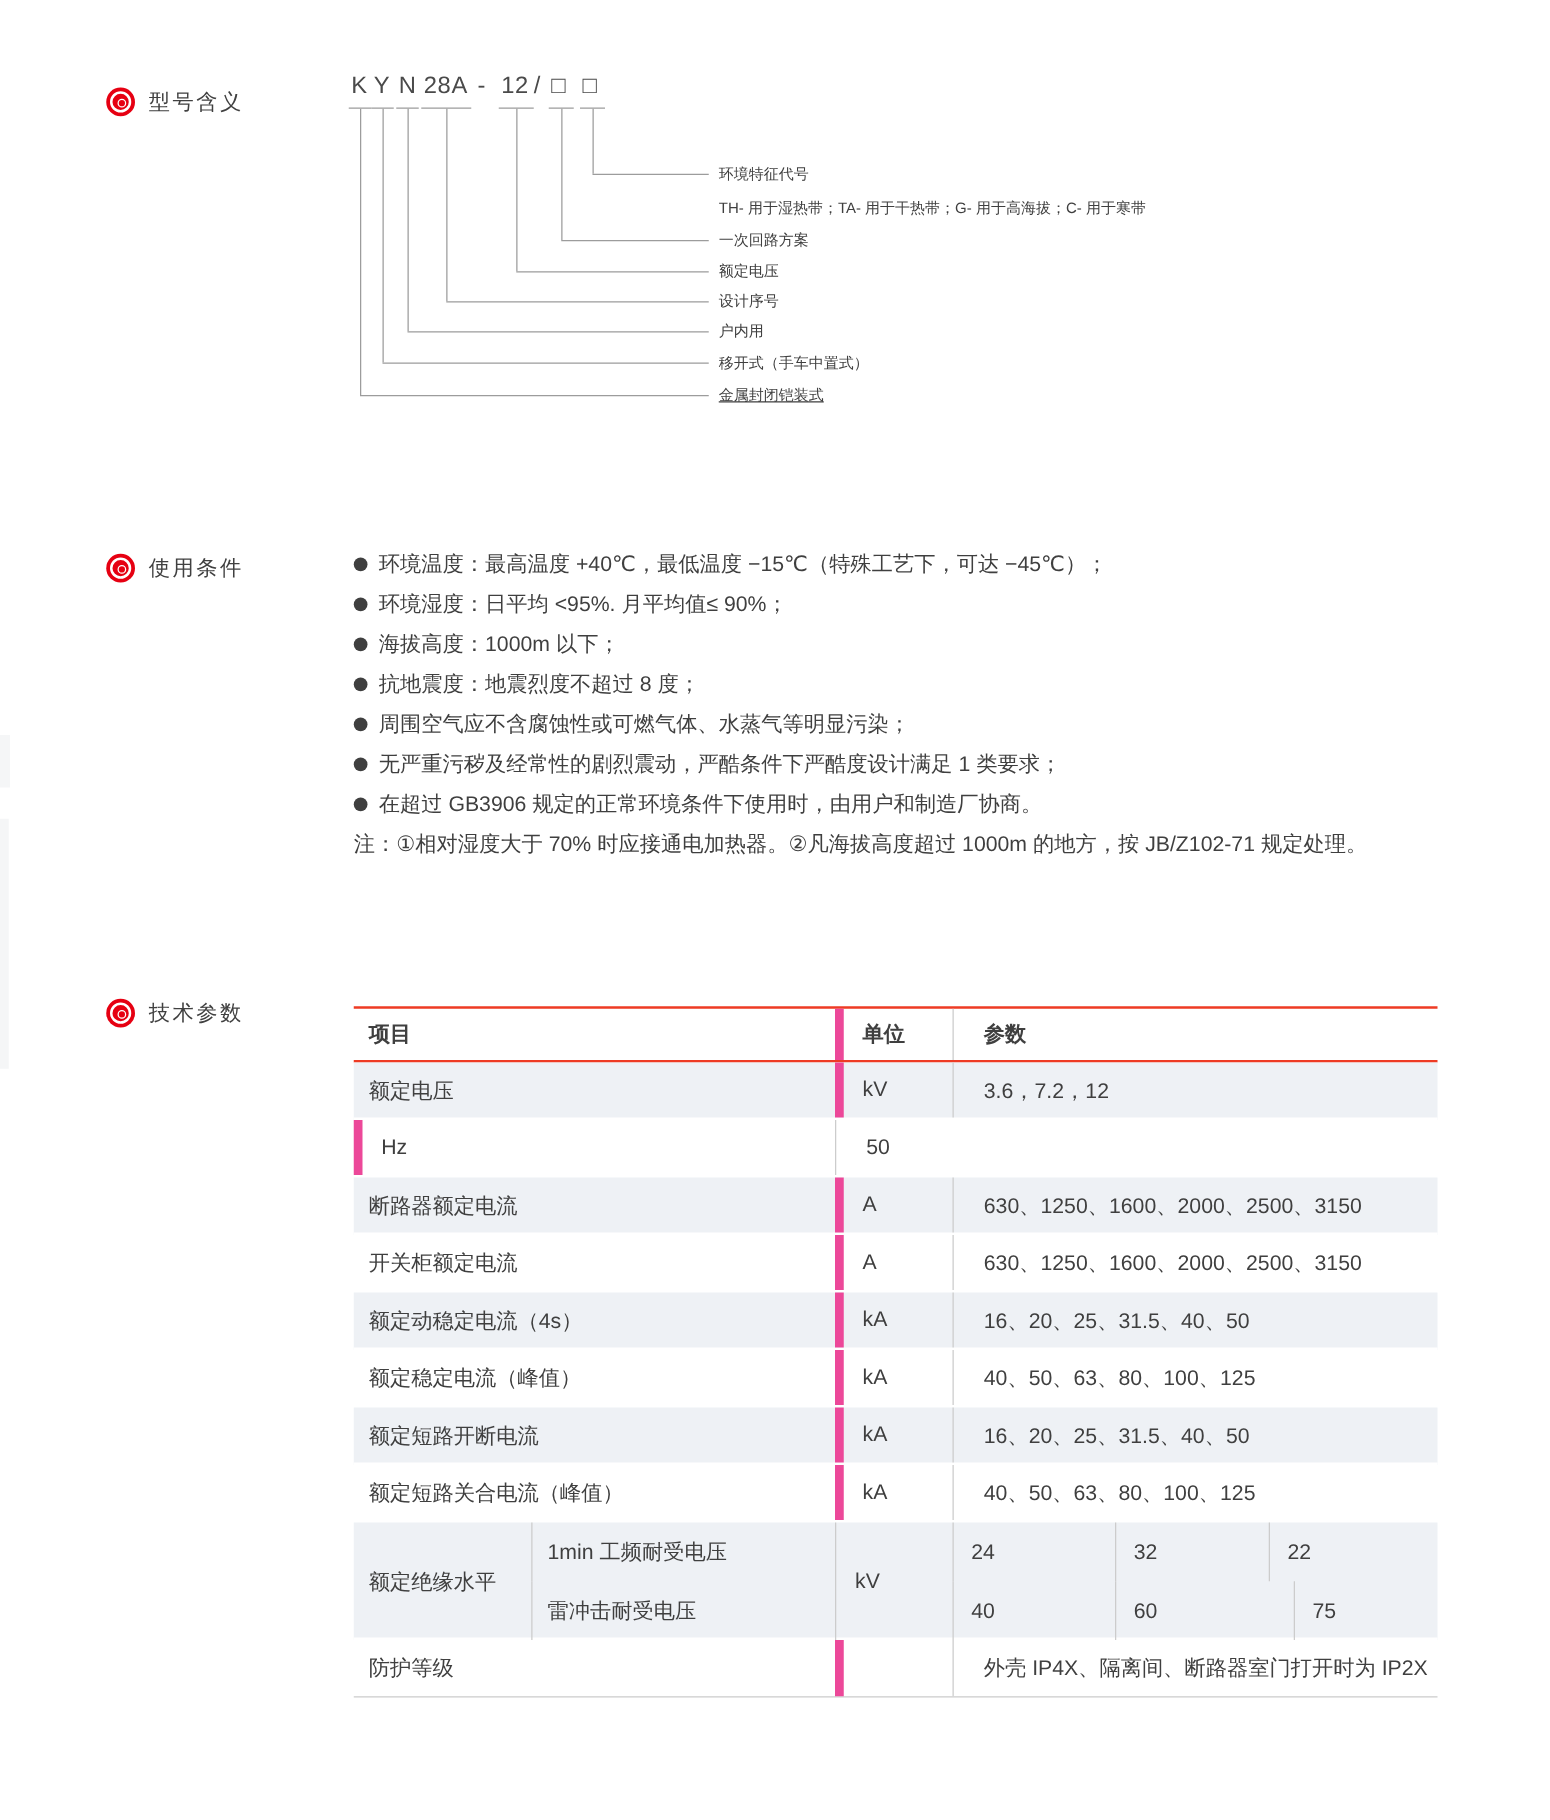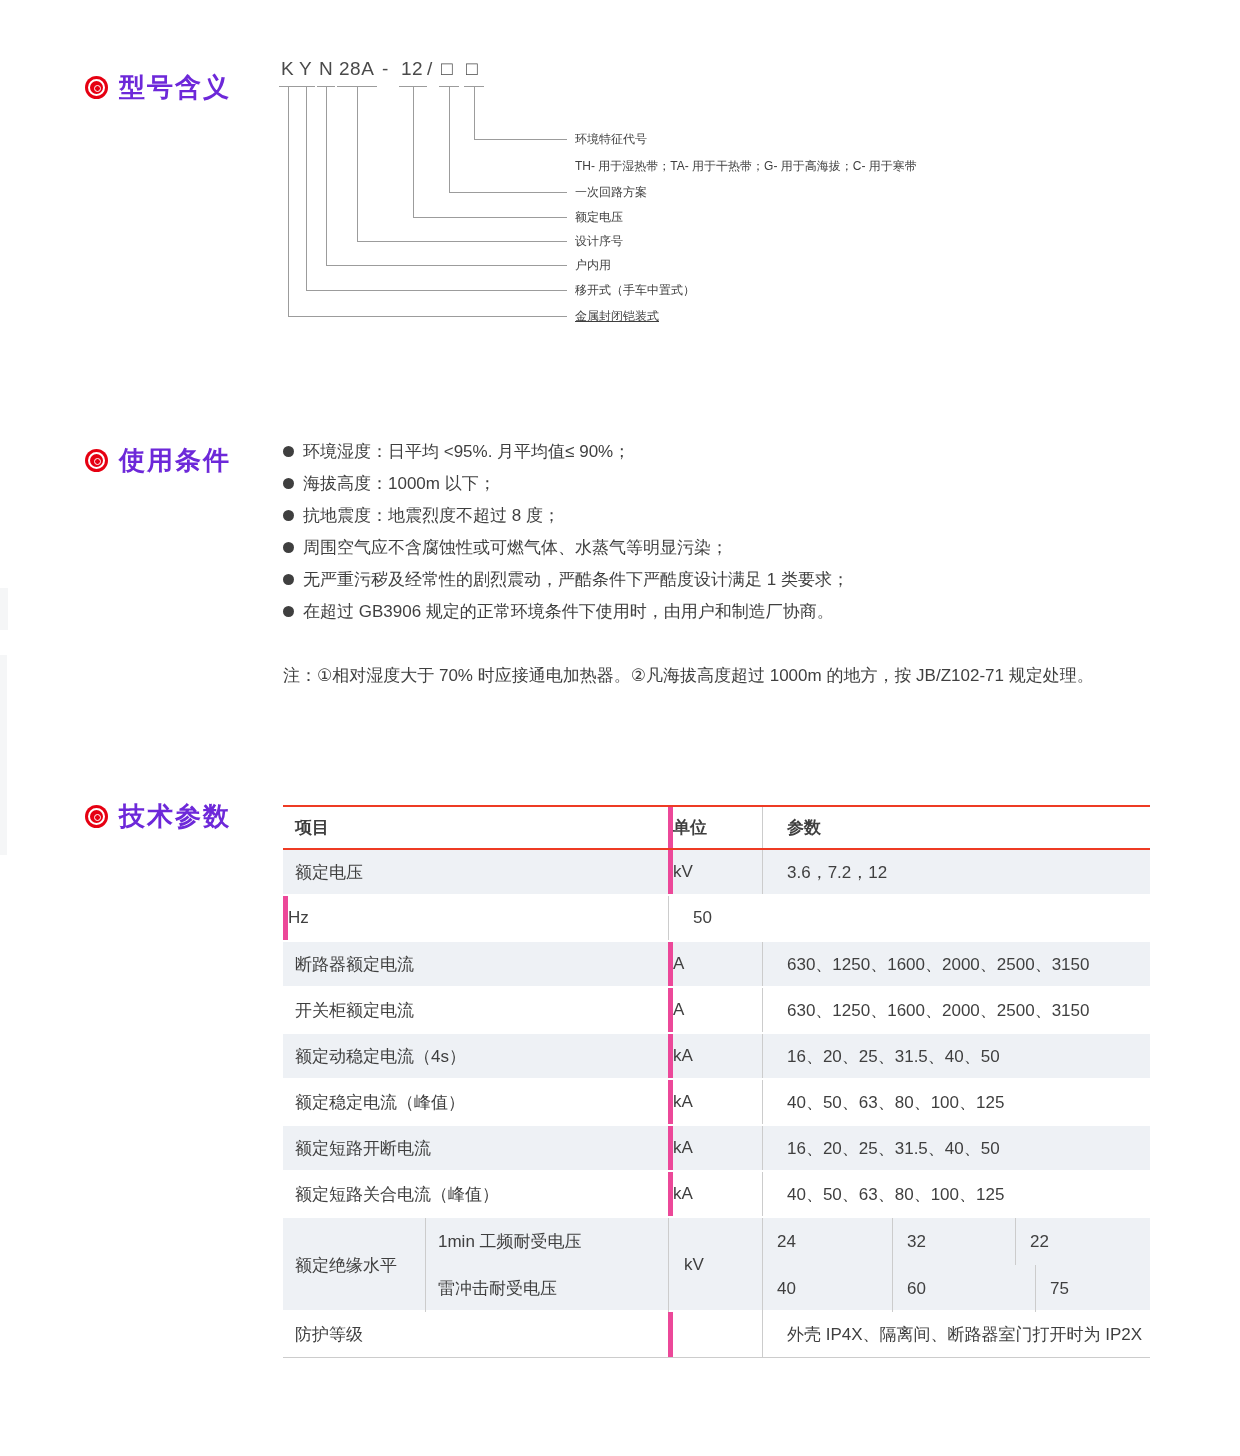--- a/index.html
+++ b/index.html
@@ -9,21 +9,21 @@
     font-family:"Liberation Sans","DejaVu Sans",sans-serif; color:#3f3f3f; overflow:hidden;
   }
   
   .edge-strip { position:absolute; left:0; background:#f5f6f7; }
 
   
   .sec-head { position:absolute; left:85px; display:flex; align-items:center; gap:11px; }
   .sec-icon { width:23px; height:23px; border-radius:50%; background:#e60012; position:relative; flex:0 0 auto; }
   .sec-icon::before { content:""; position:absolute; inset:3px; border:2px solid #ffffff; border-radius:50%; }
   .sec-icon::after { content:""; position:absolute; left:9px; top:9px; width:5px; height:5px; border:1.5px solid #fff; border-radius:50%; }
-  .sec-title { font-size:26px; font-weight:bold; color:#6d28d9; letter-spacing:2px; }
+  .sec-title { font-size:17px; font-weight:normal; color:#404040; letter-spacing:2px; }
 
   
   .diagram { position:absolute; left:275px; top:58px; width:900px; height:280px; }
   .seg { position:absolute; top:0; font-size:19px; color:#4a4a4a; letter-spacing:0.5px; }
   .useg { position:absolute; top:28px; height:1px; background:#9c9c9c; }
   .vl { position:absolute; width:1px; background:#9c9c9c; top:29px; }
   .hl { position:absolute; height:1px; background:#9c9c9c; }
   .dlabel { position:absolute; left:300px; font-size:12px; color:#3f3f3f; white-space:nowrap; line-height:20px; }
 
   
@@ -34,21 +34,21 @@
 
   
   .ptable { position:absolute; left:283px; top:805px; width:867px; font-size:17px; }
   .redline { height:2px; background:#ee3b24; }
   .trow { display:grid; grid-template-columns:385px 94px 388px; }
   .thead-row { height:41px; font-weight:bold; }
   .brow { height:46px; border-bottom:2px solid #ffffff; }
   .shaded { background:#eef1f5; }
   .cell { display:flex; align-items:center; height:100%; }
   .c1 { padding-left:12px; }
-  .c2 { border-left:5px solid #ec4899; }
+  .c2 { padding-left:15px; border-left:7px solid #ec4899; }
   .c3 { padding-left:24px; border-left:1px solid #cccccc; }
   .ins-row { display:grid; grid-template-columns:142px 243px 94px 130px 123px 135px; grid-template-rows:47px 47px; height:94px; border-bottom:2px solid #ffffff; }
   .ins-item { grid-row:1/3; display:flex; align-items:center; padding-left:12px; }
   .ins-sub { display:flex; align-items:center; border-left:1px solid #cccccc; padding-left:12px; }
   .ins-unit { grid-row:1/3; display:flex; align-items:center; border-left:1px solid #cccccc; padding-left:15px; }
   .ins-val { display:flex; align-items:center; border-left:1px solid #cccccc; padding-left:14px; }
   .last-row { border-bottom:1px solid #cccccc; }
 </style>
 </head>
 <body>
@@ -108,20 +108,24 @@
     <div class="dlabel" style="top:222px;">移开式（手车中置式）</div>
     <div class="dlabel" style="top:248px;text-decoration:underline;">金属封闭铠装式</div>
   </div>
 
   <div class="sec-head" style="top:443px;">
     <span class="sec-icon"></span>
     <span class="sec-title">使用条件</span>
   </div>
 
   <ul class="cond-list">
+    <li>
+        <span class="dot"></span>
+        <span>环境温度：最高温度 +40℃，最低温度 −15℃（特殊工艺下，可达 −45℃）；</span>
+      </li>
     <li>
         <span class="dot"></span>
         <span>环境湿度：日平均 &lt;95%. 月平均值≤ 90%；</span>
       </li>
     <li>
         <span class="dot"></span>
         <span>海拔高度：1000m 以下；</span>
       </li>
     <li>
         <span class="dot"></span>

